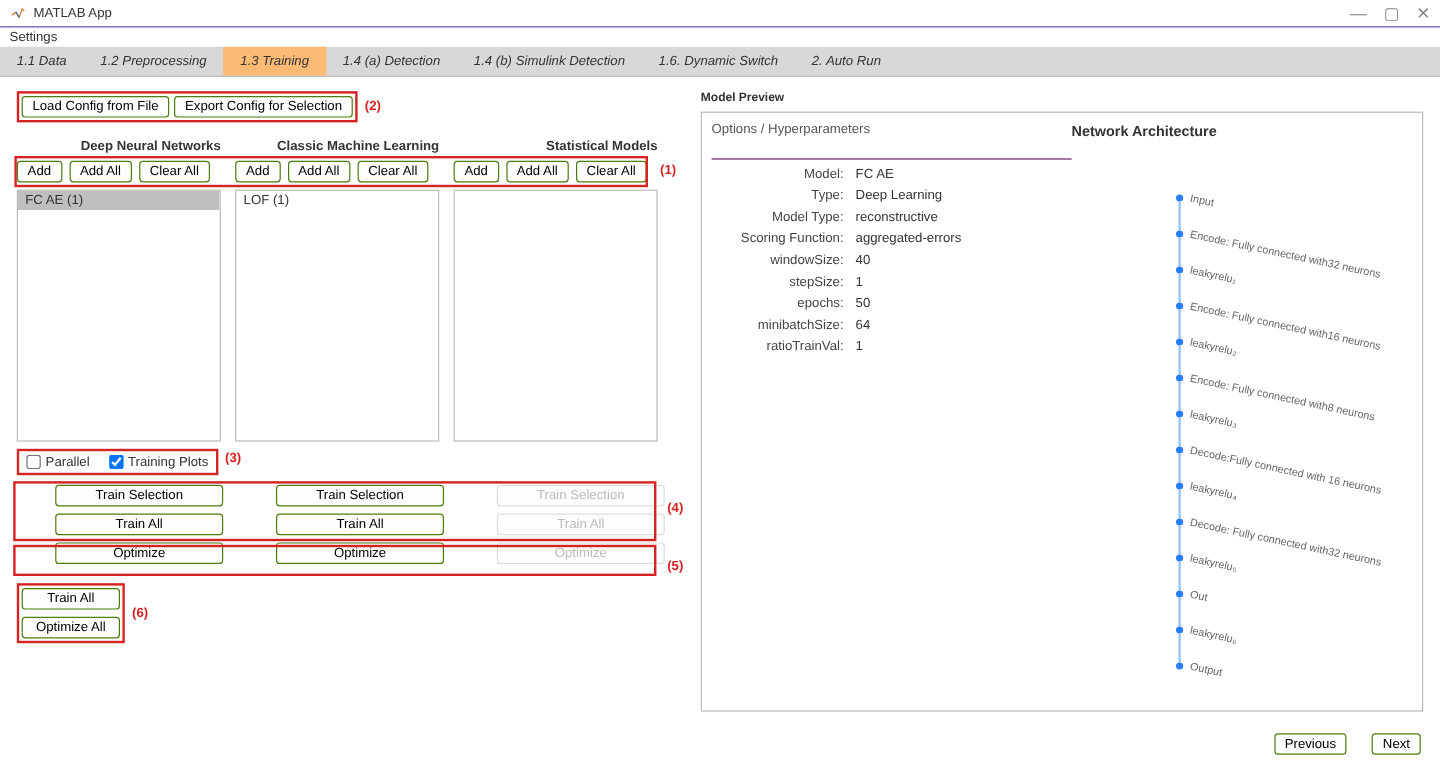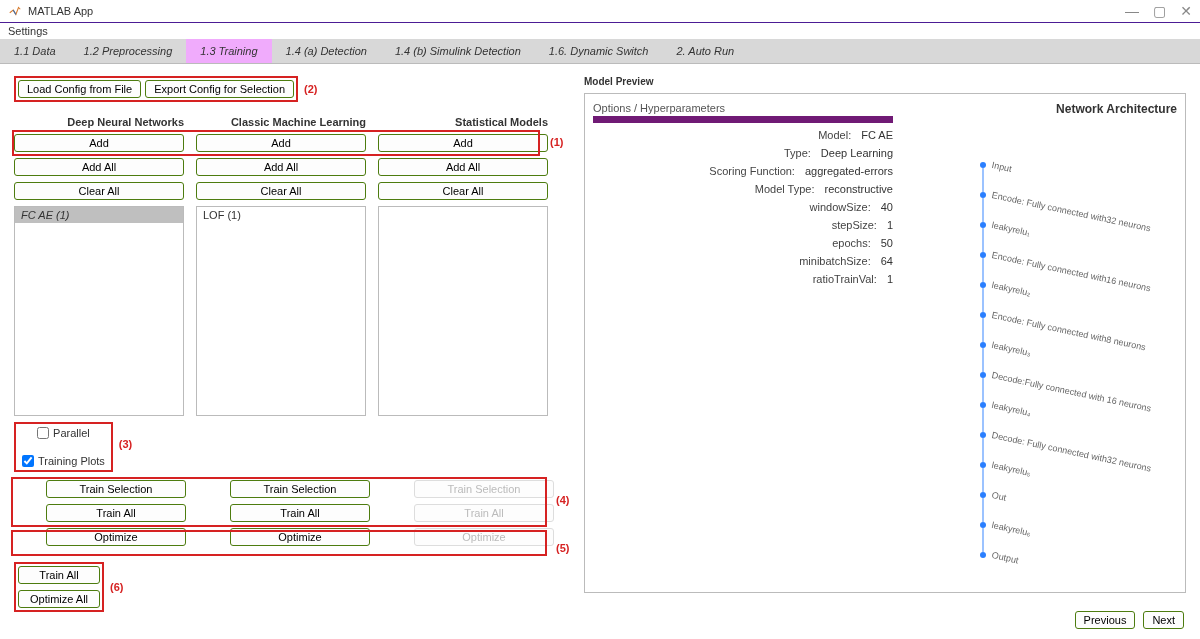--- a/index.html
+++ b/index.html
@@ -3,61 +3,61 @@
 <meta charset="utf-8">
 <style>
 * { box-sizing: border-box; margin: 0; padding: 0; }
 body { font-family: Arial, sans-serif; font-size: 11px; background: #fff; color: #333; width: 1200px; height: 639px; overflow: hidden; position: relative; }
 .titlebar { display: flex; align-items: center; padding: 3px 8px; background: #fff; border-bottom: 1px solid #4c1d95; }
 .titlebar .logo { width: 14px; height: 14px; margin-right: 6px; }
 .titlebar .controls { margin-left: auto; display: flex; gap: 14px; color: #888; font-size: 14px; }
 .menubar { padding: 2px 8px; background: #fff; font-size: 11px; }
 .tabs { display: flex; background: #d8d8d8; border-bottom: 1px solid #bbb; }
 .tab { padding: 6px 14px; color: #333; cursor: pointer; font-style: italic; }
-.tab.active { background: #f0abfc; }
+.tab.active { background: #fdba74; }
 .content { display: flex; padding: 12px 14px; gap: 30px; }
 .left { width: 540px; position: relative; }
 .right { flex: 1; }
 .btn { display: inline-flex; align-items: center; justify-content: center; border: 1px solid #4d7c0f; border-radius: 3px; background: #fdfdfd; padding: 2px 8px; font-size: 11px; cursor: pointer; white-space: nowrap; }
 .btn.disabled { color: #bbb; border-color: #ddd; }
-.btn-row { display: flex; gap: 6px; flex-direction: column; }
+.btn-row { display: flex; gap: 6px; }
 .config-buttons { display: inline-flex; gap: 4px; padding: 2px; }
 .redbox { border: 2px solid #d62222; }
 .annotation { color: #d62222; font-size: 11px; font-weight: bold; margin-left: 6px; }
 .section-row { display: flex; gap: 12px; margin-top: 14px; }
 .col { width: 170px; }
 .col-header { font-weight: bold; font-size: 11px; margin-bottom: 4px; text-align: right; }
 .addrow-wrap { padding: 2px 0; }
 .listbox { border: 1px solid #bbb; height: 210px; background: #fff; margin-top: 4px; overflow: auto; }
 .list-item { padding: 2px 6px; font-size: 11px; }
-.list-item.selected { background: #bfbfbf; font-style: italic; }
+.list-item.selected { background: #bfbfbf; }
 .checks { display: flex; gap: 16px; padding: 3px 6px; margin-top: 6px; align-items: center; }
 .chk { display: flex; align-items: center; gap: 4px; }
 .chk input { width: 12px; height: 12px; }
 .train-buttons { display: flex; flex-direction: column; gap: 6px; margin-top: 8px; }
 .train-row { display: flex; gap: 12px; align-items: center; }
 .train-cell { width: 170px; display: flex; margin-left: 32px; }
 .train-cell .btn { flex: 1; justify-content: center; }
 .bottom-buttons { margin-top: 16px; display: inline-flex; flex-direction: column; gap: 6px; padding: 2px; }
 .bottom-buttons .btn { width: 82px; justify-content: center; }
 .right-header { font-weight: bold; font-size: 10px; margin-bottom: 6px; }
 .preview-box { border: 1px solid #bbb; background: #fff; height: 500px; padding: 8px; display: flex; position: relative; }
 .params { width: 300px; font-size: 11px; }
-.params-title { color: #555; border-bottom: 7px solid #701a75; padding-bottom: 2px; margin-bottom: 6px; }
-.param-row { display: flex; margin-bottom: 6px; justify-content: flex-end; }
+.params-title { color: #555; border-bottom: 1px solid #701a75; padding-bottom: 18px; margin-bottom: 6px; }
+.param-row { display: flex; margin-bottom: 6px; }
 .param-key { width: 120px; text-align: right; color: #444; padding-right: 10px; }
 .param-val { color: #333; }
 .arch { flex: 1; position: relative; }
-.arch-title { font-weight: bold; text-align: right; margin-bottom: 10px; font-size: 12px; }
+.arch-title { font-weight: bold; text-align: left; margin-bottom: 10px; font-size: 12px; }
 .chain { position: absolute; left: 90px; top: 60px; }
 .node { position: relative; height: 30px; }
 .dot { width: 6px; height: 6px; background: #2a7fff; border-radius: 50%; position: absolute; left: -3px; top: 0; }
 .edge { position: absolute; left: -1px; top: 6px; width: 2px; height: 24px; background: #9cc3ff; }
 .layer-label { position: absolute; left: 10px; top: -2px; font-size: 9px; color: #666; transform: rotate(12deg); transform-origin: left top; white-space: nowrap; }
-.nav-buttons { position: absolute; bottom: 10px; right: 16px; display: flex; gap: 8px; align-items: flex-end; }
+.nav-buttons { position: absolute; bottom: 10px; right: 16px; display: flex; gap: 21px; align-items: flex-end; }
 .redwrap-tall { position: absolute; border: 2px solid #d62222; pointer-events: none; }
 </style>
 </head>
 <body>
 
 <div class="titlebar">
   <svg class="logo" viewBox="0 0 16 16">
       <path d="M2 10 L6 7 L9 12 L12 4 L14 6" stroke="#d77b2d" stroke-width="1.2" fill="none"></path>
       <path d="M6 7 L9 12" stroke="#3c6fb0" stroke-width="1.2"></path>
     </svg>
@@ -130,21 +130,21 @@
             </div>
           </div>
           <div class="listbox"></div>
         </div>
       </div>
 
     <div class="redwrap-tall" style="left:-2px; top:54px; width:528px; height:26px;"></div>
     <span class="annotation" style="position:absolute; left:530px; top:60px;">(1)</span>
 
     <div style="display:flex;align-items:center;">
-      <div class="checks redbox" style="display:inline-flex;flex-direction:column;">
+      <div class="checks redbox" style="display:inline-flex;">
         <label class="chk">
             <input type="checkbox" id="chk-parallel" style="">
             <span>Parallel</span>
           </label>
         <label class="chk">
             <input type="checkbox" id="chk-plots" checked="" style="">
             <span>Training Plots</span>
           </label>
       </div>
       <span class="annotation">(3)</span>
@@ -207,26 +207,26 @@
         <div id="params">
             <div class="param-row">
               <div class="param-key">Model:</div>
               <div class="param-val">FC AE</div>
             </div>
             <div class="param-row">
               <div class="param-key">Type:</div>
               <div class="param-val">Deep Learning</div>
             </div>
             <div class="param-row">
+              <div class="param-key">Model Type:</div>
+              <div class="param-val">reconstructive</div>
+            </div>
+            <div class="param-row">
               <div class="param-key">Scoring Function:</div>
               <div class="param-val">aggregated-errors</div>
-            </div>
-            <div class="param-row">
-              <div class="param-key">Model Type:</div>
-              <div class="param-val">reconstructive</div>
             </div>
             <div class="param-row">
               <div class="param-key">windowSize:</div>
               <div class="param-val">40</div>
             </div>
             <div class="param-row">
               <div class="param-key">stepSize:</div>
               <div class="param-val">1</div>
             </div>
             <div class="param-row">

